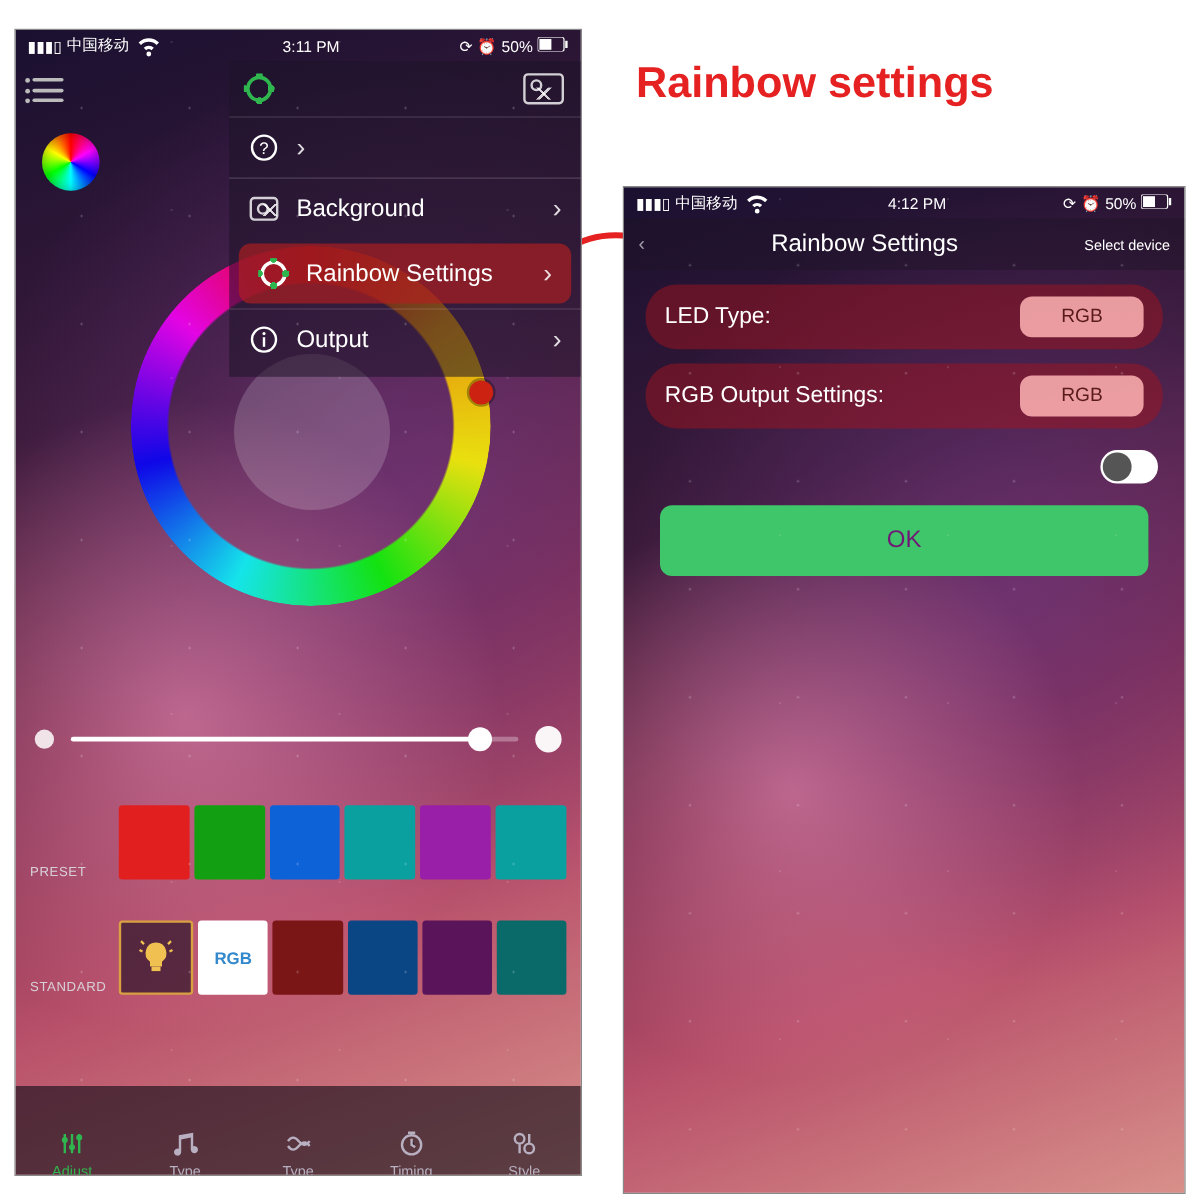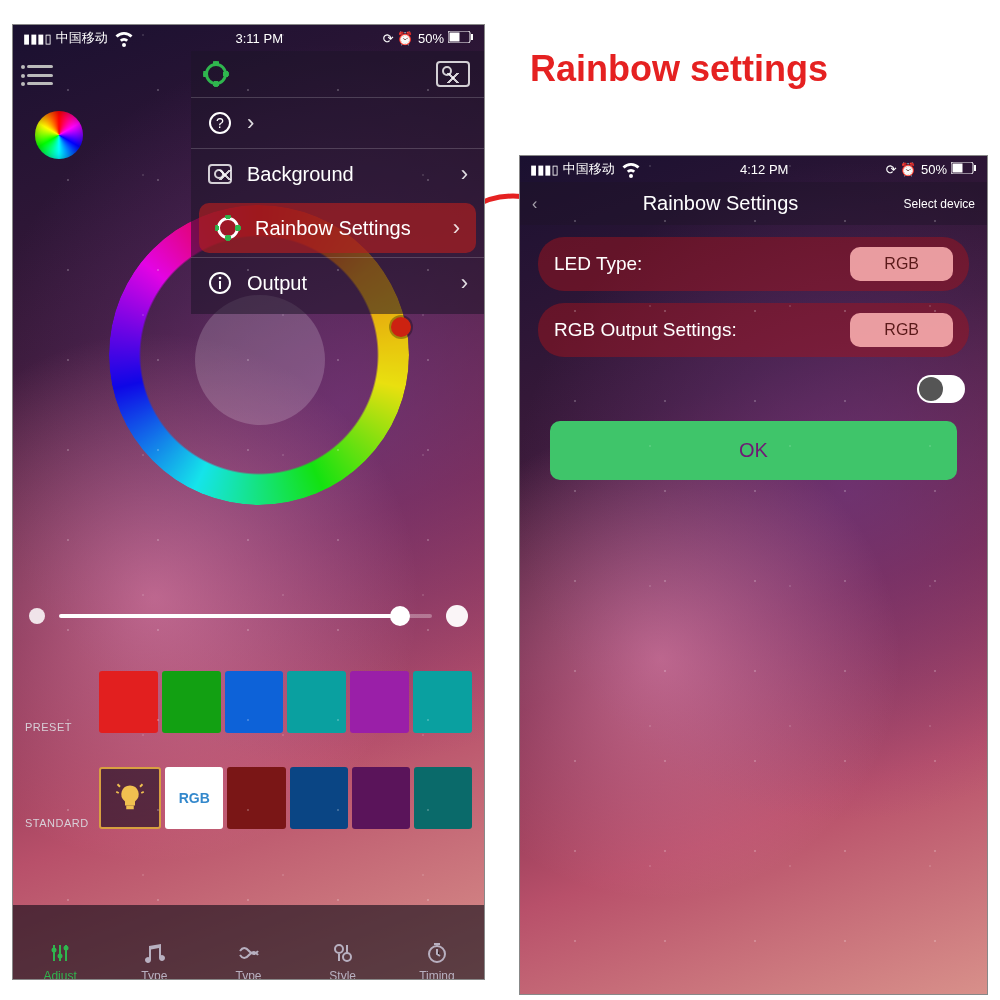--- a/index.html
+++ b/index.html
@@ -302,33 +302,33 @@
         <span class="ticon">
           <svg class="icon-svg" viewBox="0 0 24 24">
             <path fill="none" stroke="currentColor" stroke-width="2" d="M3 10q4-6 9 0t9 0M3 14q4 6 9 0t9 0"></path>
           </svg>
         </span>
         <span>Type</span>
       </div>
       <div class="tab">
         <span class="ticon">
           <svg class="icon-svg" viewBox="0 0 24 24">
-            <path stroke="currentColor" stroke-width="2" fill="none" d="M8 4a4 4 0 100 8 4 4 0 000-8zm8 8a4 4 0 100 8 4 4 0 000-8zM8 12v8M16 4v8"></path>
-          </svg>
-        </span>
-        <span>Style</span>
-      </div>
-      <div class="tab">
-        <span class="ticon">
-          <svg class="icon-svg" viewBox="0 0 24 24">
             <circle cx="12" cy="13" r="8" fill="none" stroke="currentColor" stroke-width="2"></circle>
             <path stroke="currentColor" stroke-width="2" d="M12 8v5l3 2M9 3h6"></path>
           </svg>
         </span>
         <span>Timing</span>
+      </div>
+      <div class="tab">
+        <span class="ticon">
+          <svg class="icon-svg" viewBox="0 0 24 24">
+            <path stroke="currentColor" stroke-width="2" fill="none" d="M8 4a4 4 0 100 8 4 4 0 000-8zm8 8a4 4 0 100 8 4 4 0 000-8zM8 12v8M16 4v8"></path>
+          </svg>
+        </span>
+        <span>Style</span>
       </div>
     </div>
 </div>
 
 <div class="phone phone-right">
   <div class="status-bar">
     <div class="status-left">
       <span>▮▮▮▯</span>
       <span>中国移动</span>
       <span>

